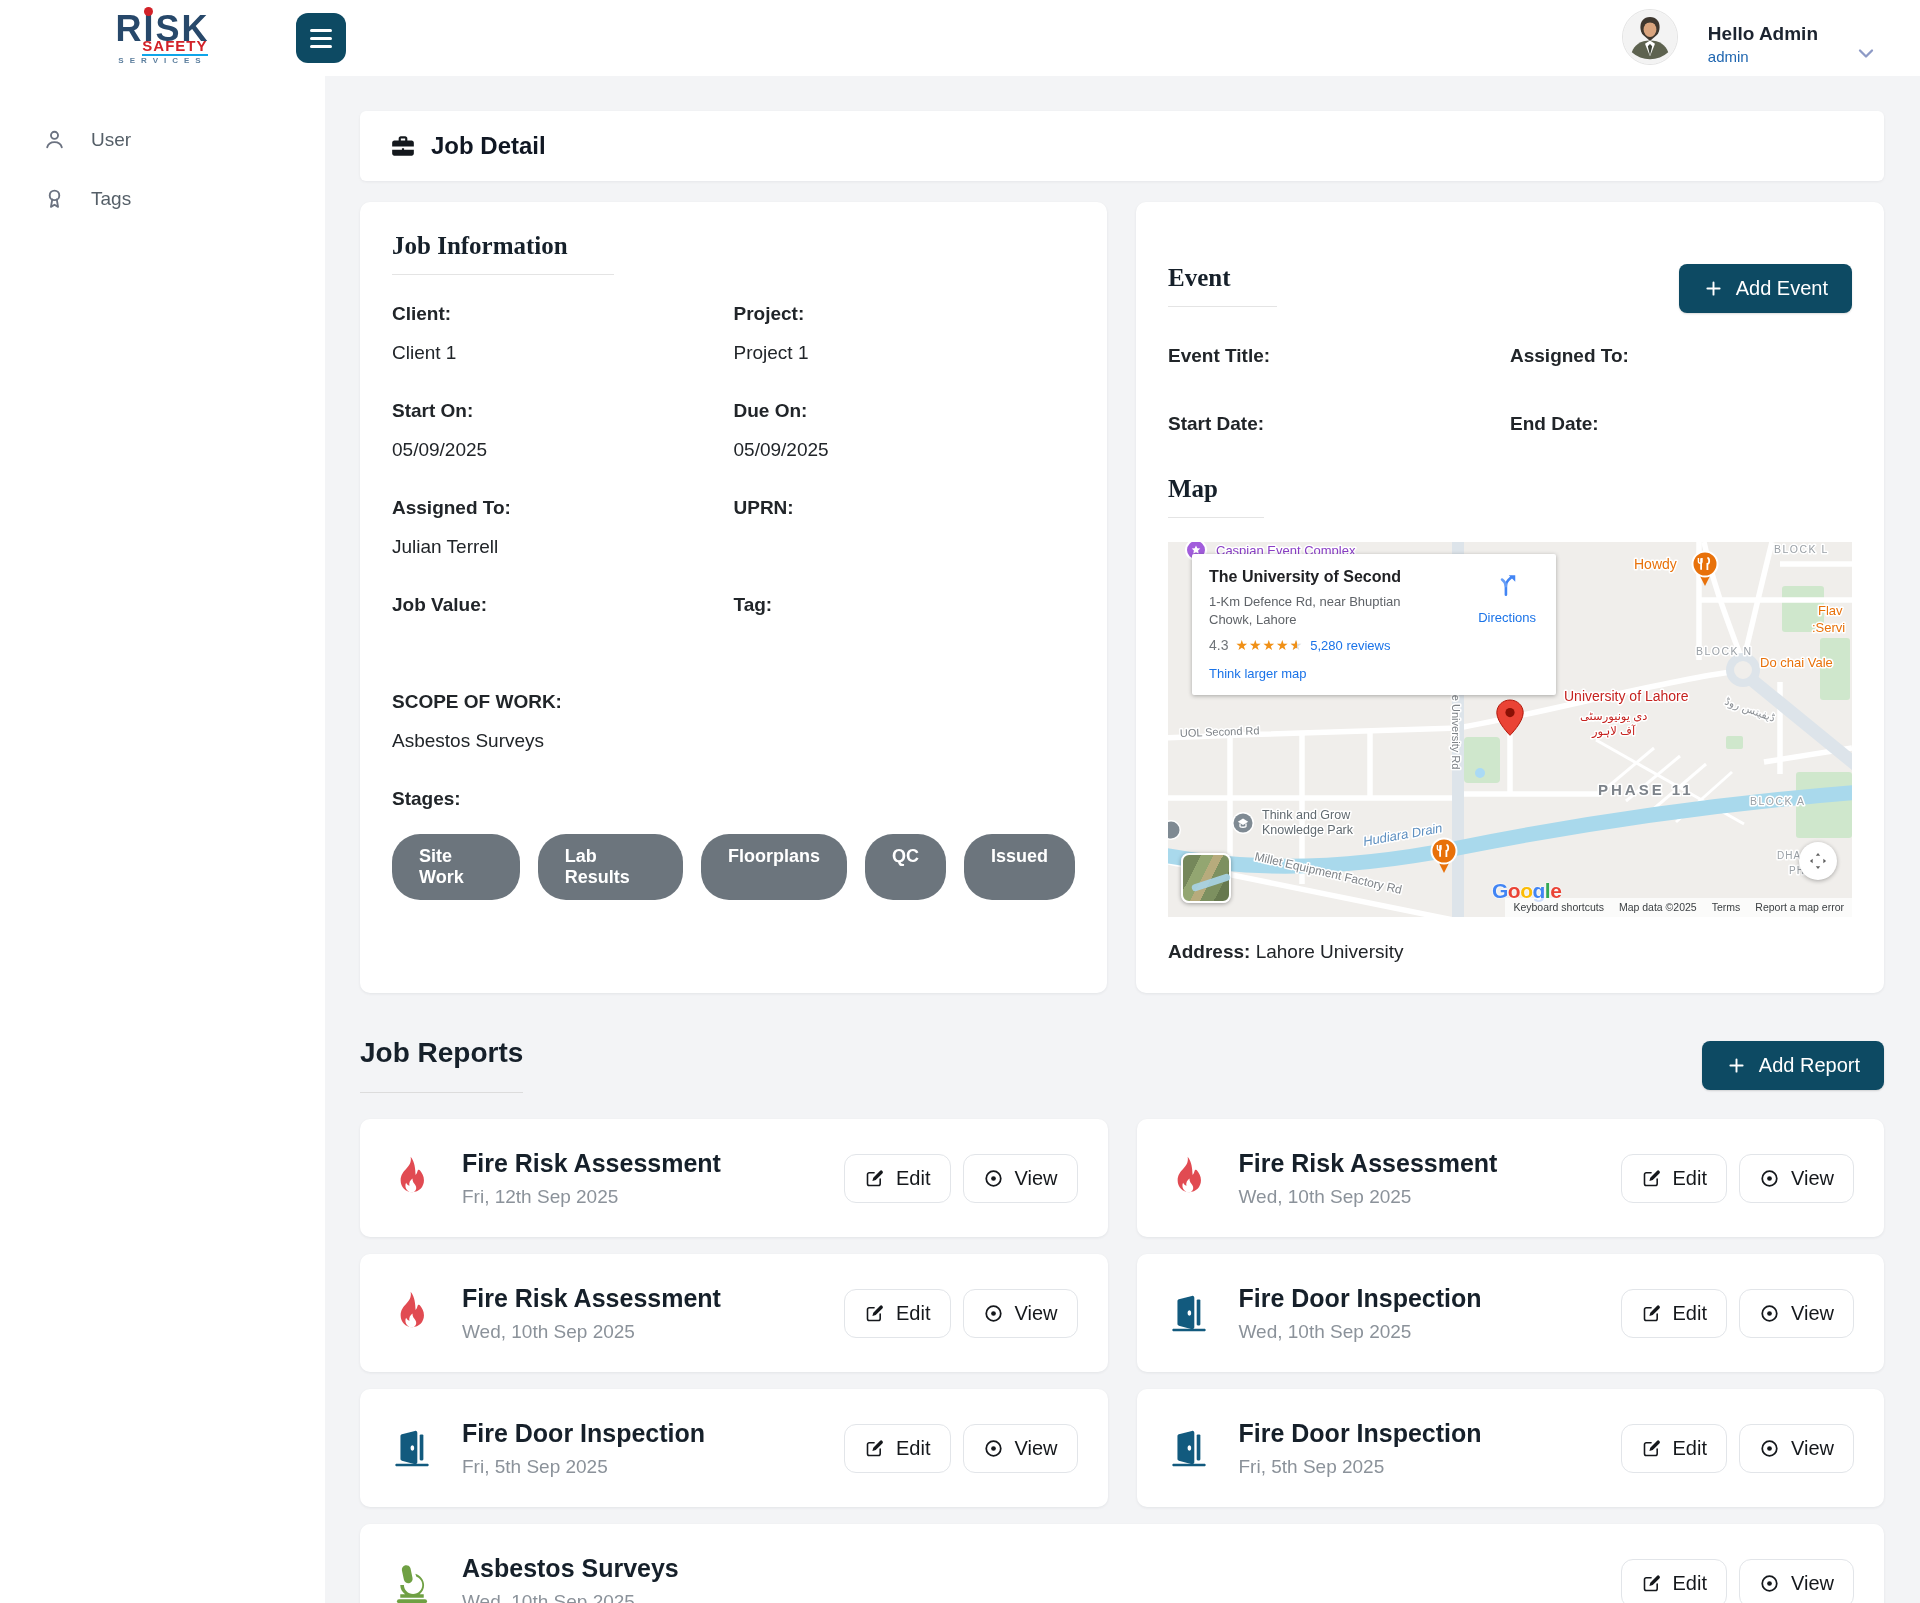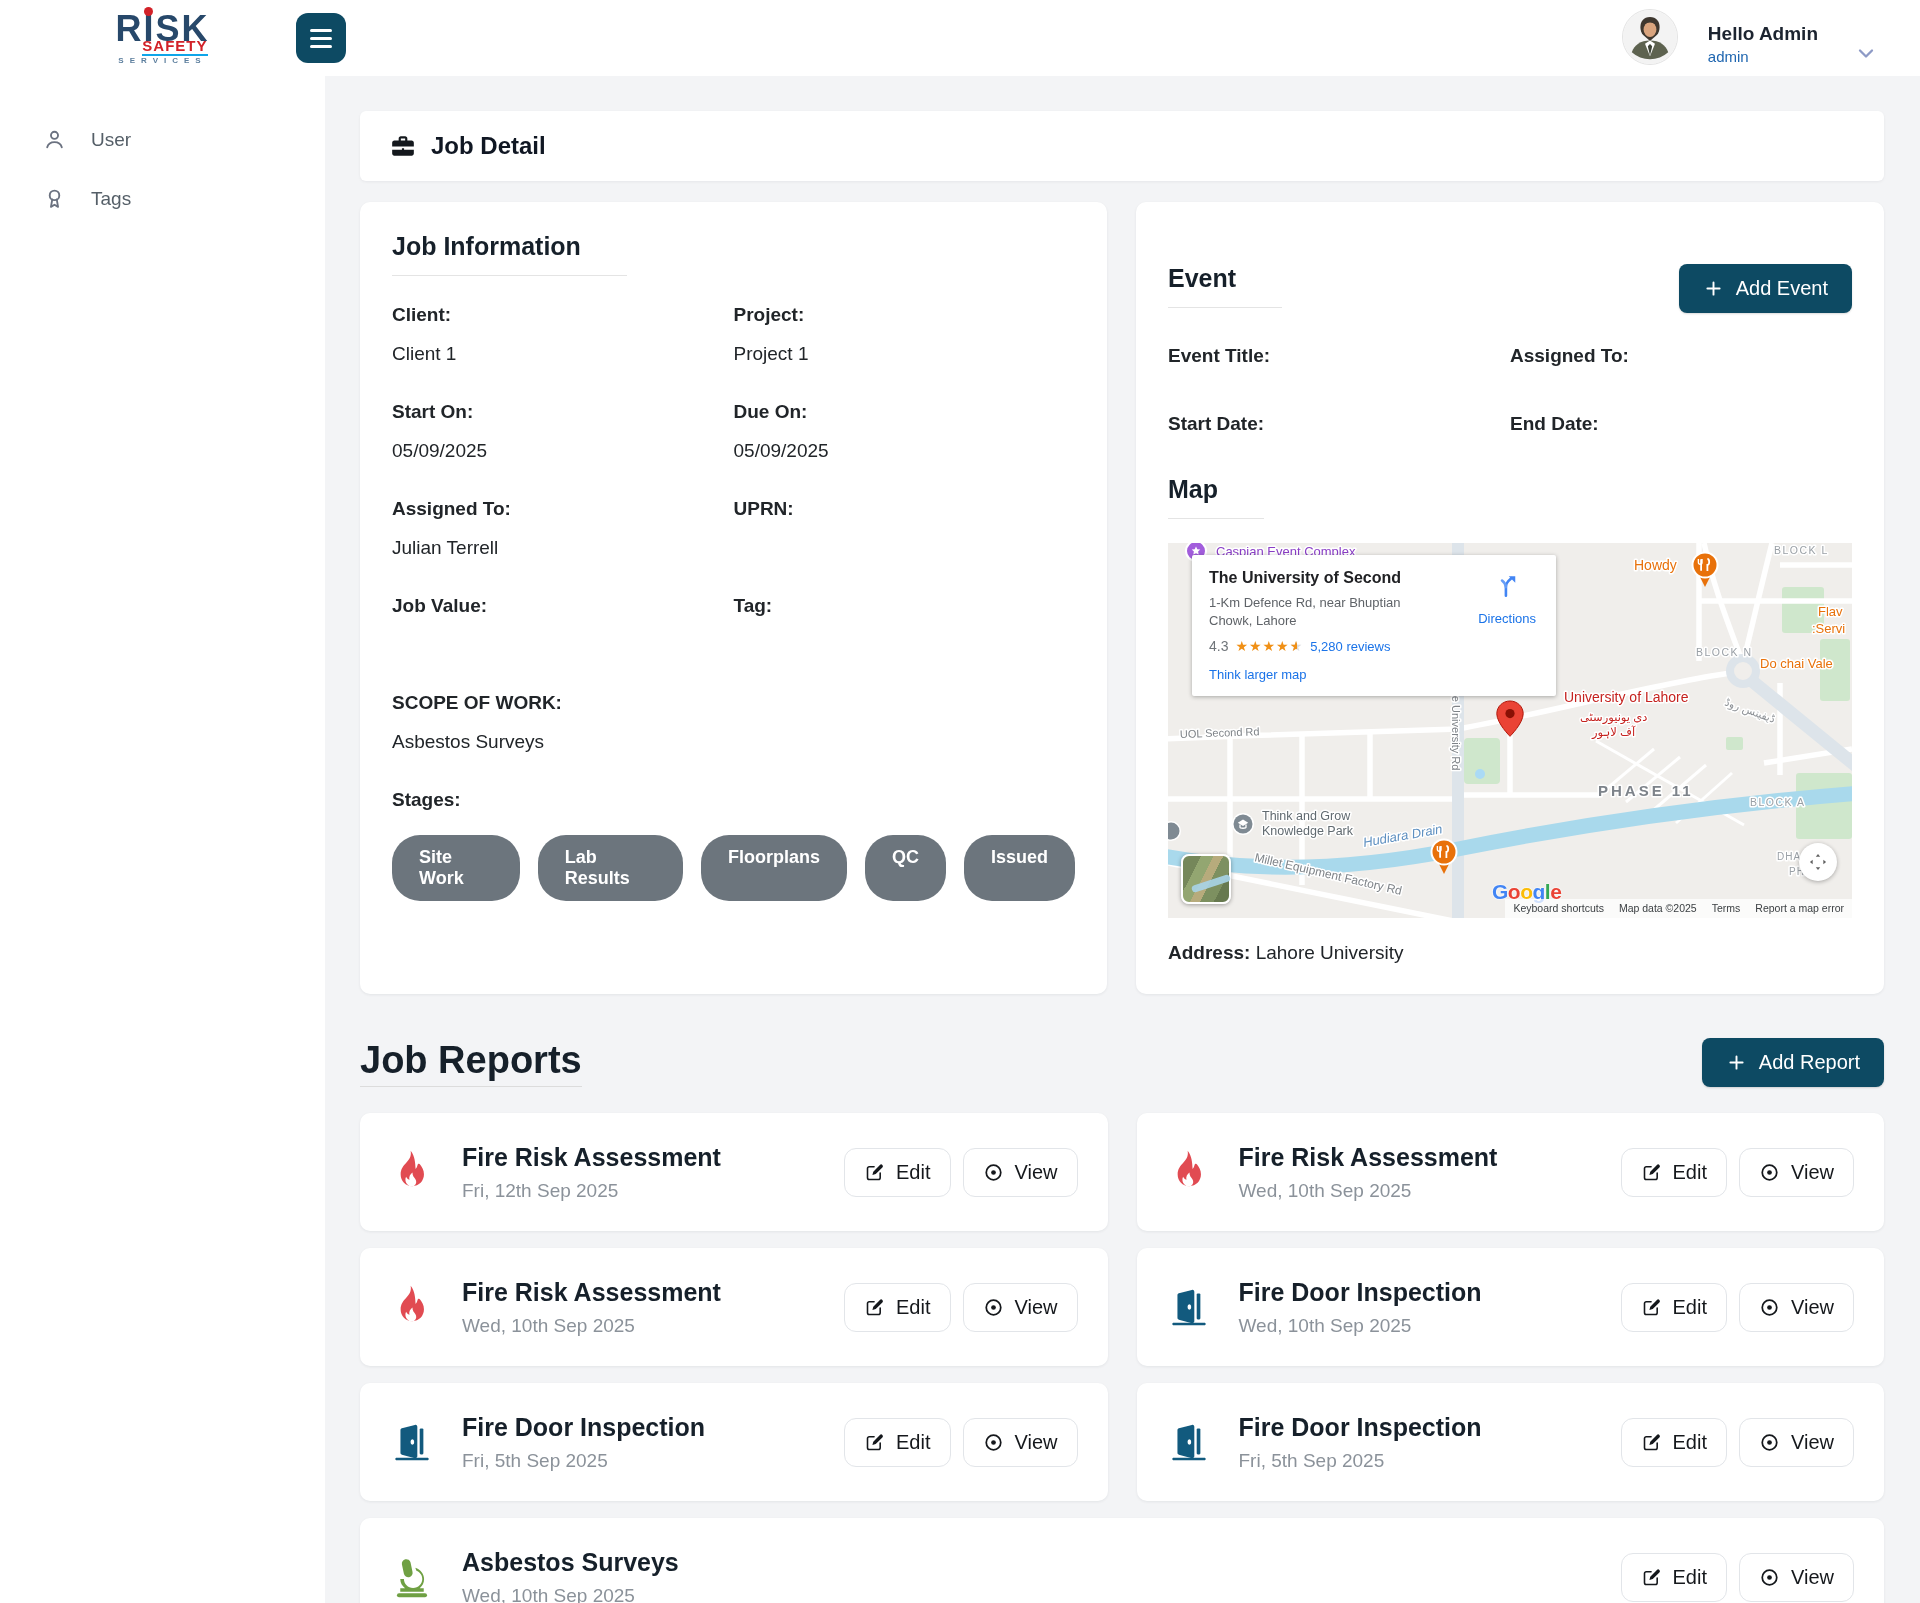--- a/index.html
+++ b/index.html
@@ -31,21 +31,21 @@
   .side-item svg { width:25px; height:25px; flex:none; }
   .main { flex:1; background:#f3f4f6; padding:35px 36px 0 35px; overflow:hidden; }
 
   
   .page-card { height:70px; background:#fff; border-radius:6px; display:flex; align-items:center; gap:15px; padding:0 30px;
     box-shadow:0 1px 3px rgba(16,24,40,.06); }
   .page-title { font-size:24px; font-weight:700; color:#101723; }
   .grid2 { display:grid; grid-template-columns:747px 1fr; gap:29px; margin-top:21px; align-items:stretch; }
   .card { background:#fff; border-radius:10px; box-shadow:0 1px 3px rgba(16,24,40,.07); padding:30px 32px; }
   .card-title { font-size:25px; font-weight:700; color:#16202a; padding-bottom:14px; padding-right:46px;
-    border-bottom:1px solid #e4e4e4; display:inline-block; }
+    border-bottom:1px solid #e4e4e4; display:inline-block;font-family:Liberation Serif, serif; }
 
   .fields { display:grid; grid-template-columns:1fr 1fr; margin-top:28px; row-gap:36px; }
   .lbl { font-weight:700; font-size:19px; color:#212529; }
   .val { margin-top:17px; font-size:19px; color:#212529; min-height:22px; }
   .scope { margin-top:36px; }
   .stages { margin-top:36px; }
   .pills { display:flex; gap:18px; margin-top:24px; }
   .pill { background:#6c757d; color:#fff; font-weight:700; font-size:18px; padding:12px 27px; border-radius:28px; }
 
   
@@ -82,21 +82,21 @@
   .google-logo { position:absolute; left:324px; bottom:14px; font-size:21px; font-weight:600; letter-spacing:-.5px;
     text-shadow:0 0 2px #fff,0 0 2px #fff; cursor:pointer; }
   .map-attrib { position:absolute; right:0; bottom:0; display:flex; gap:15px; align-items:center; font-size:10.5px;
     color:#3c4043; background:rgba(255,255,255,.75); padding:3px 8px 4px; white-space:nowrap; }
   .map-attrib span { cursor:pointer; }
   .addr-line { margin-top:24px; font-size:19px; }
   .addr-line b { font-weight:700; }
 
   
   .reports-head { margin-top:44px; display:flex; justify-content:space-between; align-items:center; }
-  .reports-title { font-size:38px; font-weight:700; color:#16202a; padding-bottom:4px; border-bottom:1px solid #dcdcdc; }
+  .reports-title { font-size:28px; font-weight:700; color:#16202a; padding-bottom:23px; border-bottom:1px solid #dcdcdc; }
   .reports-grid { display:grid; grid-template-columns:1fr 1fr; gap:17px 29px; margin-top:26px; padding-bottom:40px; }
   .report-card { background:#fff; border-radius:10px; height:118px; display:flex; align-items:center; padding:0 30px;
     box-shadow:0 1px 3px rgba(16,24,40,.07); }
   .report-card.full { grid-column:1 / -1; }
   .r-icon { width:48px; display:flex; align-items:center; }
   .r-text { margin-left:24px; }
   .r-title { font-size:25px; font-weight:700; color:#16202a; }
   .r-date { font-size:19px; color:#8b929a; margin-top:8px; }
   .r-actions { margin-left:auto; display:flex; gap:12px; }
   .btn-ghost { display:flex; align-items:center; gap:11px; background:#fff; border:1px solid #e2e5e9; border-radius:12px;

